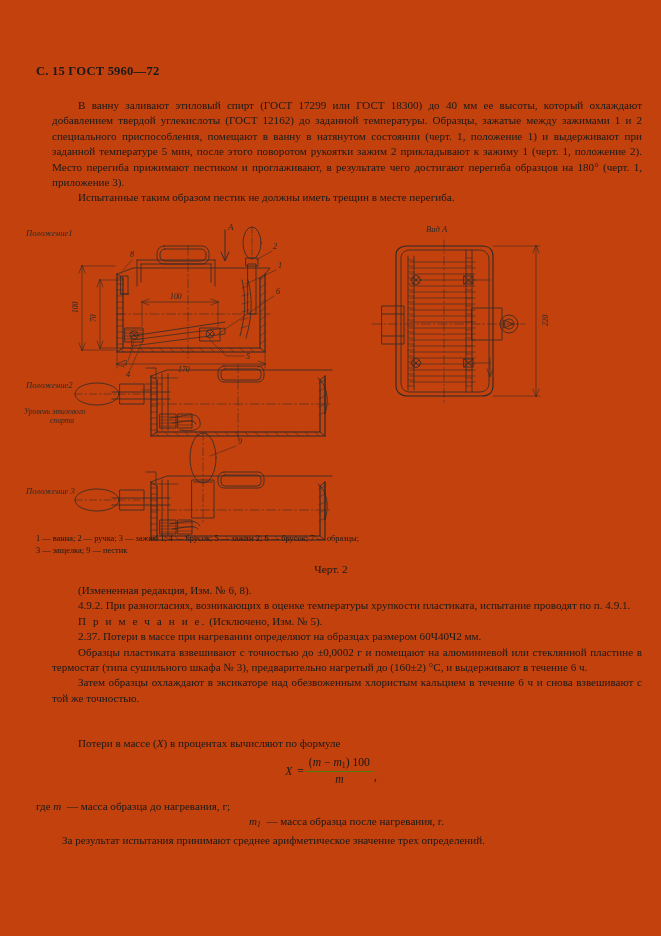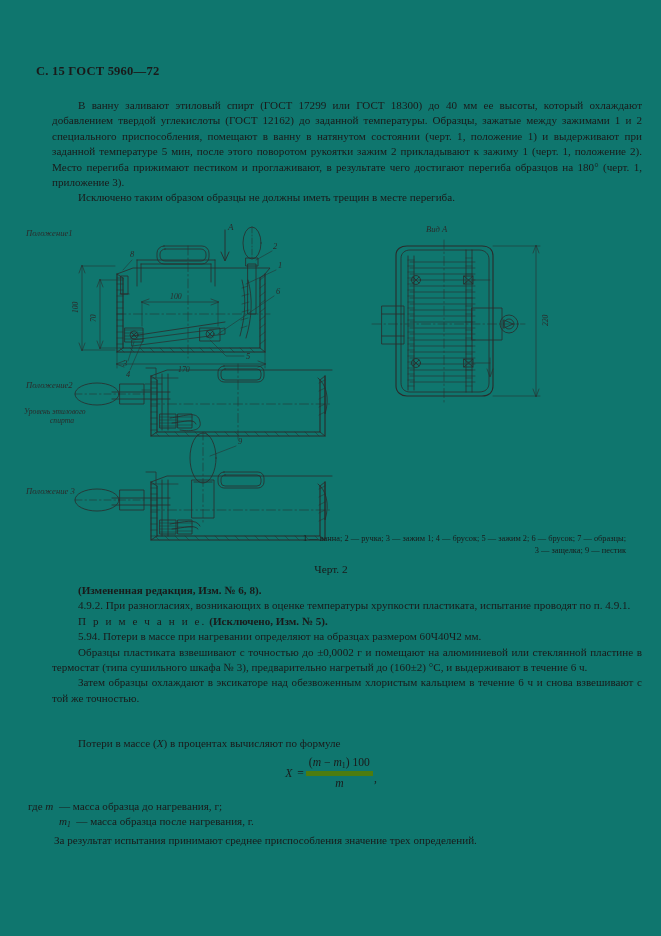--- a/index.html
+++ b/index.html
@@ -14,21 +14,21 @@
     font-family: "Liberation Serif", serif;
     color: #1a1a1a;
     overflow: hidden;
     position: relative;
   }
   .page {
     position: absolute;
     left: 0; top: 0;
     width: 661px;
     height: 936px;
-    background: #0f766e;
+    background: #c2410c;
   }
   .header {
     position: absolute;
     left: 36px;
     top: 64px;
     font-size: 12.6px;
     font-weight: bold;
     letter-spacing: 0.2px;
     white-space: nowrap;
   }
@@ -42,39 +42,39 @@
     text-justify: inter-word;
   }
   .body-text p {
     margin: 0;
     text-indent: 26px;
   }
   .blk1 { top: 98px; }
   .blk2 { top: 583px; }
   .blk3 { top: 728px; margin-top: 8px; }
 
-  b.tight { font-weight: bold; }
+  b.tight { font-weight: normal; }
   .spaced { letter-spacing: 2.1px; }
 
   
   .figure {
     position: absolute;
     left: 20px;
     top: 218px;
     width: 590px;
     height: 360px;
   }
   .fig-svg { display: block; }
 
   .caption {
     position: absolute;
     left: 36px;
     top: 533px;
     width: 590px;
-    text-align: right;
+    text-align: left;
     font-size: 8.4px;
     line-height: 12px;
   }
   .fignum {
     position: absolute;
     left: 36px;
     top: 563px;
     width: 590px;
     text-align: center;
     font-size: 11.4px;
@@ -92,54 +92,54 @@
   .fr {
     display: inline-block;
     vertical-align: middle;
     text-align: center;
     position: relative;
     top: -1px;
   }
   .fr .num {
     display: block;
     padding: 0 3px 1px 3px;
-    border-bottom: 5px solid #4d7c0f;
+    border-bottom: 1px solid #4d7c0f;
   }
   .fr .den {
     display: block;
     padding: 1px 3px 0 3px;
   }
   .ital { font-style: italic; }
   sub.s { font-size: 0.68em; vertical-align: -0.3em; }
   .eqx { font-style: italic; margin-right: 5px; }
   .eqsign { margin-right: 2px; }
   .formula .tail { vertical-align: -0.45em; margin-left: 1px; }
 
   .where {
     position: absolute;
-    left: 28px;
+    left: 36px;
     top: 799px;
     width: 590px;
     font-size: 11.1px;
     line-height: 15.4px;
   }
   .where .l1 { margin-left: 0; }
-  .where .l2 { margin-left: 31px; }
+  .where .l2 { margin-left: 31px; text-align: center; }
   .where .l3 { margin-left: 26px; }
 </style>
 </head>
 <body>
 
 <div class="page">
 
   <div class="header">С. 15 ГОСТ 5960—72</div>
 
   <div class="body-text blk1">
     <p>В ванну заливают этиловый спирт (ГОСТ 17299 или ГОСТ 18300) до 40 мм ее высоты, который охлаждают добавлением твердой углекислоты (ГОСТ 12162) до заданной температуры. Образцы, зажатые между зажимами 1 и 2 специального приспособления, помещают в ванну в натянутом состоянии (черт. 1, положение 1) и выдерживают при заданной температуре 5 мин, после этого поворотом рукоятки зажим 2 прикладывают к зажиму 1 (черт. 1, положение 2). Место перегиба прижимают пестиком и проглаживают, в результате чего достигают перегиба образцов на 180° (черт. 1, приложение 3).</p>
-    <p>Исключено таким образом образцы не должны иметь трещин в месте перегиба.</p>
+    <p>Испытанные таким образом пестик не должны иметь трещин в месте перегиба.</p>
   </div>
 
   <div class="figure">
     <svg class="fig-svg" width="590" height="330" viewBox="0 0 590 330">
       <g fill="none" stroke="#2b2b2b" stroke-width="0.8" stroke-linejoin="round" stroke-linecap="round">
 
         <path d="M103,60 L103,130 L240,130 L240,60" stroke-width="1.1"></path>
         <path d="M97,56 L97,134 L245,134 L245,56" stroke-width="1.1"></path>
         <path d="M97,56 L103,60 M97,134 L103,130 M245,56 L240,60 M245,134 L240,130"></path>
 
@@ -410,21 +410,21 @@
   <div class="caption">
     <div>1 — ванна; 2 — ручка; 3 — зажим 1; 4 — брусок; 5 — зажим 2; 6 — брусок; 7 — образцы;</div>
     <div>3 — защелка; 9 — пестик</div>
   </div>
   <div class="fignum">Черт. 2</div>
 
   <div class="body-text blk2">
     <p><b class="tight">(Измененная редакция, Изм. № 6, 8).</b></p>
     <p>4.9.2. При разногласиях, возникающих в оценке температуры хрупкости пластиката, испытание проводят по п. 4.9.1.</p>
     <p><span class="spaced">П р и м е ч а н и е.</span> <b class="tight">(Исключено, Изм. № 5).</b></p>
-    <p>5.94. Потери в массе при нагревании определяют на образцах размером 60Ч40Ч2 мм.</p>
+    <p>2.37. Потери в массе при нагревании определяют на образцах размером 60Ч40Ч2 мм.</p>
     <p>Образцы пластиката взвешивают с точностью до ±0,0002 г и помещают на алюминиевой или стеклянной пластине в термостат (типа сушильного шкафа № 3), предварительно нагретый до (160±2) °С, и выдерживают в течение 6 ч.</p>
     <p>Затем образцы охлаждают в эксикаторе над обезвоженным хлористым кальцием в течение 6 ч и снова взвешивают с той же точностью.</p>
   </div>
 
   <div class="body-text blk3">
     <p>Потери в массе (<span class="ital">X</span>) в процентах вычисляют по формуле</p>
   </div>
 
   <div class="formula">
     <span class="eqx">X</span><span class="eqsign">=</span><span class="fr">
@@ -432,16 +432,16 @@
       <span class="den ital">m</span>
     </span><span class="tail">,</span>
   </div>
 
   <div class="where">
     <div class="l1"><span>где</span>
       <span class="ital">m</span>
       &nbsp;<span>— масса образца до нагревания, г;</span></div>
     <div class="l2"><span class="ital">m</span><sub class="s ital">1</sub>
       &nbsp;<span>— масса образца после нагревания, г.</span></div>
-    <div class="l3">За результат испытания принимают среднее приспособления значение трех определений.</div>
+    <div class="l3">За результат испытания принимают среднее арифметическое значение трех определений.</div>
   </div>
 
 </div>
 
 </body></html>

